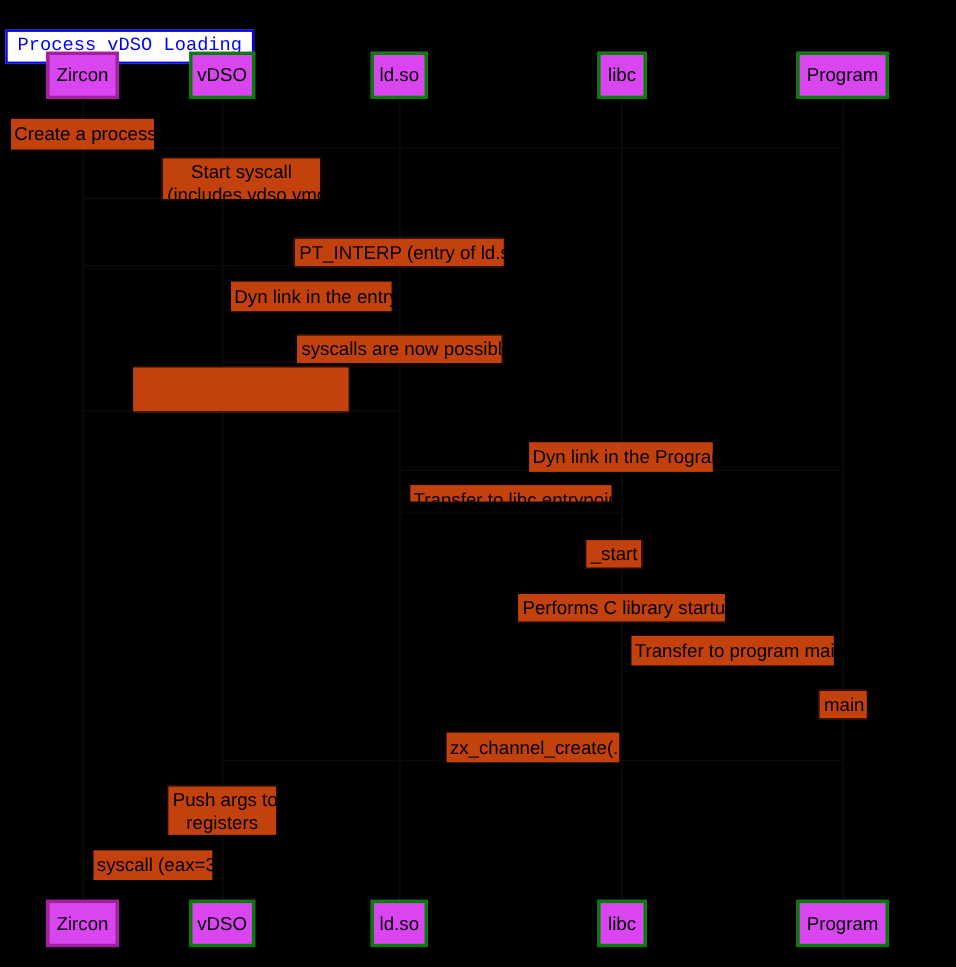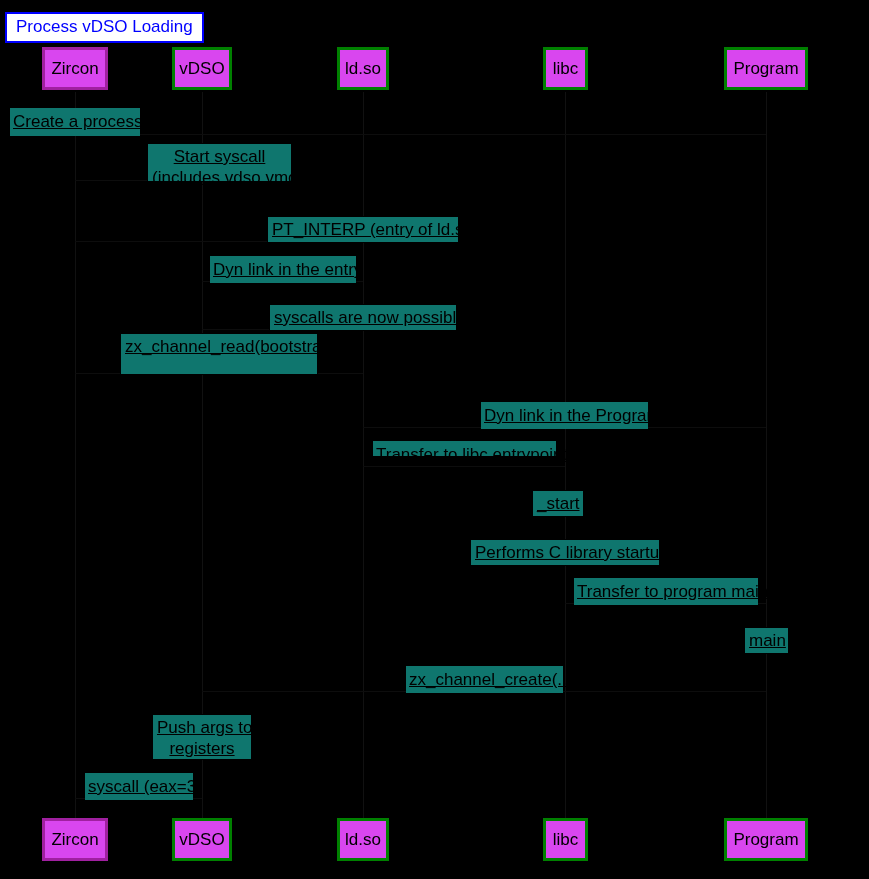--- a/index.html
+++ b/index.html
@@ -19,28 +19,29 @@
     position: absolute;
     inset: 0;
     width: 869px;
     height: 879px;
   }
 
   
   .title-box {
     position: absolute;
     left: 5px;
-    top: 12px;
+    top: 27px;
     padding: 3px 9px 4px 9px;
     background: #ffffff;
     border: 2px solid #0000ff;
     color: #0000ff;
     font-size: 17px;
     line-height: 20px;
     white-space: nowrap;
+    font-family: Liberation Mono, monospace;
   }
 
   
   .participant {
     position: absolute;
     background: #d946ef;
     color: #000000;
     font-size: 17px;
     line-height: 20px;
     display: flex;
@@ -68,29 +69,28 @@
   
   .arrow-line {
     position: absolute;
     height: 1px;
     background: #0d0d0d;
   }
 
   
   .msg {
     position: absolute;
-    background: #0f766e;
+    background: #c2410c;
     color: #000000;
     font-size: 17px;
     line-height: 21px;
     padding: 3px 3px 3px 3px;
     box-sizing: border-box;
     white-space: pre;
     text-align: center;
-    text-decoration: underline;
   }
   .msg.bordered {
     border: 1px solid #000000;
     padding: 2px 4px;
   }
   .msg.left {
     text-align: left;
   }
 </style>
 </head>
@@ -153,21 +153,21 @@
       <div class="participant lib" style="left: 724px; top: 818px; width: 84px; height: 43px;">
         <span>Program</span>
       </div>
     </div>
   <div id="messages">
       <div class="msg left" style="left: 10px; top: 108px; width: 130px; height: 28px;"><div>Create a process</div></div>
       <div class="msg bordered" style="left: 147px; top: 143px; width: 145px; height: 39px;"><div>Start syscall</div><div>(includes vdso vmo)</div></div>
       <div class="msg bordered" style="left: 267px; top: 216px; width: 192px; height: 27px;"><div>PT_INTERP (entry of ld.so)</div></div>
       <div class="msg left" style="left: 210px; top: 256px; width: 146px; height: 27px;"><div>Dyn link in the entry</div></div>
       <div class="msg bordered" style="left: 269px; top: 304px; width: 188px; height: 27px;"><div>syscalls are now possible</div></div>
-      <div class="msg bordered" style="left: 120px; top: 333px; width: 198px; height: 42px;"><div>zx_channel_read(bootstrap)</div></div>
+      <div class="msg bordered" style="left: 120px; top: 333px; width: 198px; height: 42px;"></div>
       <div class="msg left" style="left: 481px; top: 402px; width: 167px; height: 27px;"><div>Dyn link in the Program</div></div>
       <div class="msg left" style="left: 373px; top: 441px; width: 183px; height: 15px;"><div>Transfer to libc entrypoint</div></div>
       <div class="msg bordered" style="left: 532px; top: 490px; width: 52px; height: 27px;"><div>_start</div></div>
       <div class="msg bordered" style="left: 470px; top: 539px; width: 190px; height: 27px;"><div>Performs C library startup</div></div>
       <div class="msg left" style="left: 574px; top: 578px; width: 184px; height: 27px;"><div>Transfer to program main</div></div>
       <div class="msg bordered" style="left: 744px; top: 627px; width: 45px; height: 27px;"><div>main</div></div>
       <div class="msg left" style="left: 406px; top: 666px; width: 157px; height: 27px;"><div>zx_channel_create(...)</div></div>
       <div class="msg bordered" style="left: 152px; top: 714px; width: 100px; height: 46px;"><div>Push args to</div><div>registers</div></div>
       <div class="msg left" style="left: 85px; top: 773px; width: 108px; height: 27px;"><div>syscall (eax=3)</div></div>
     </div>

